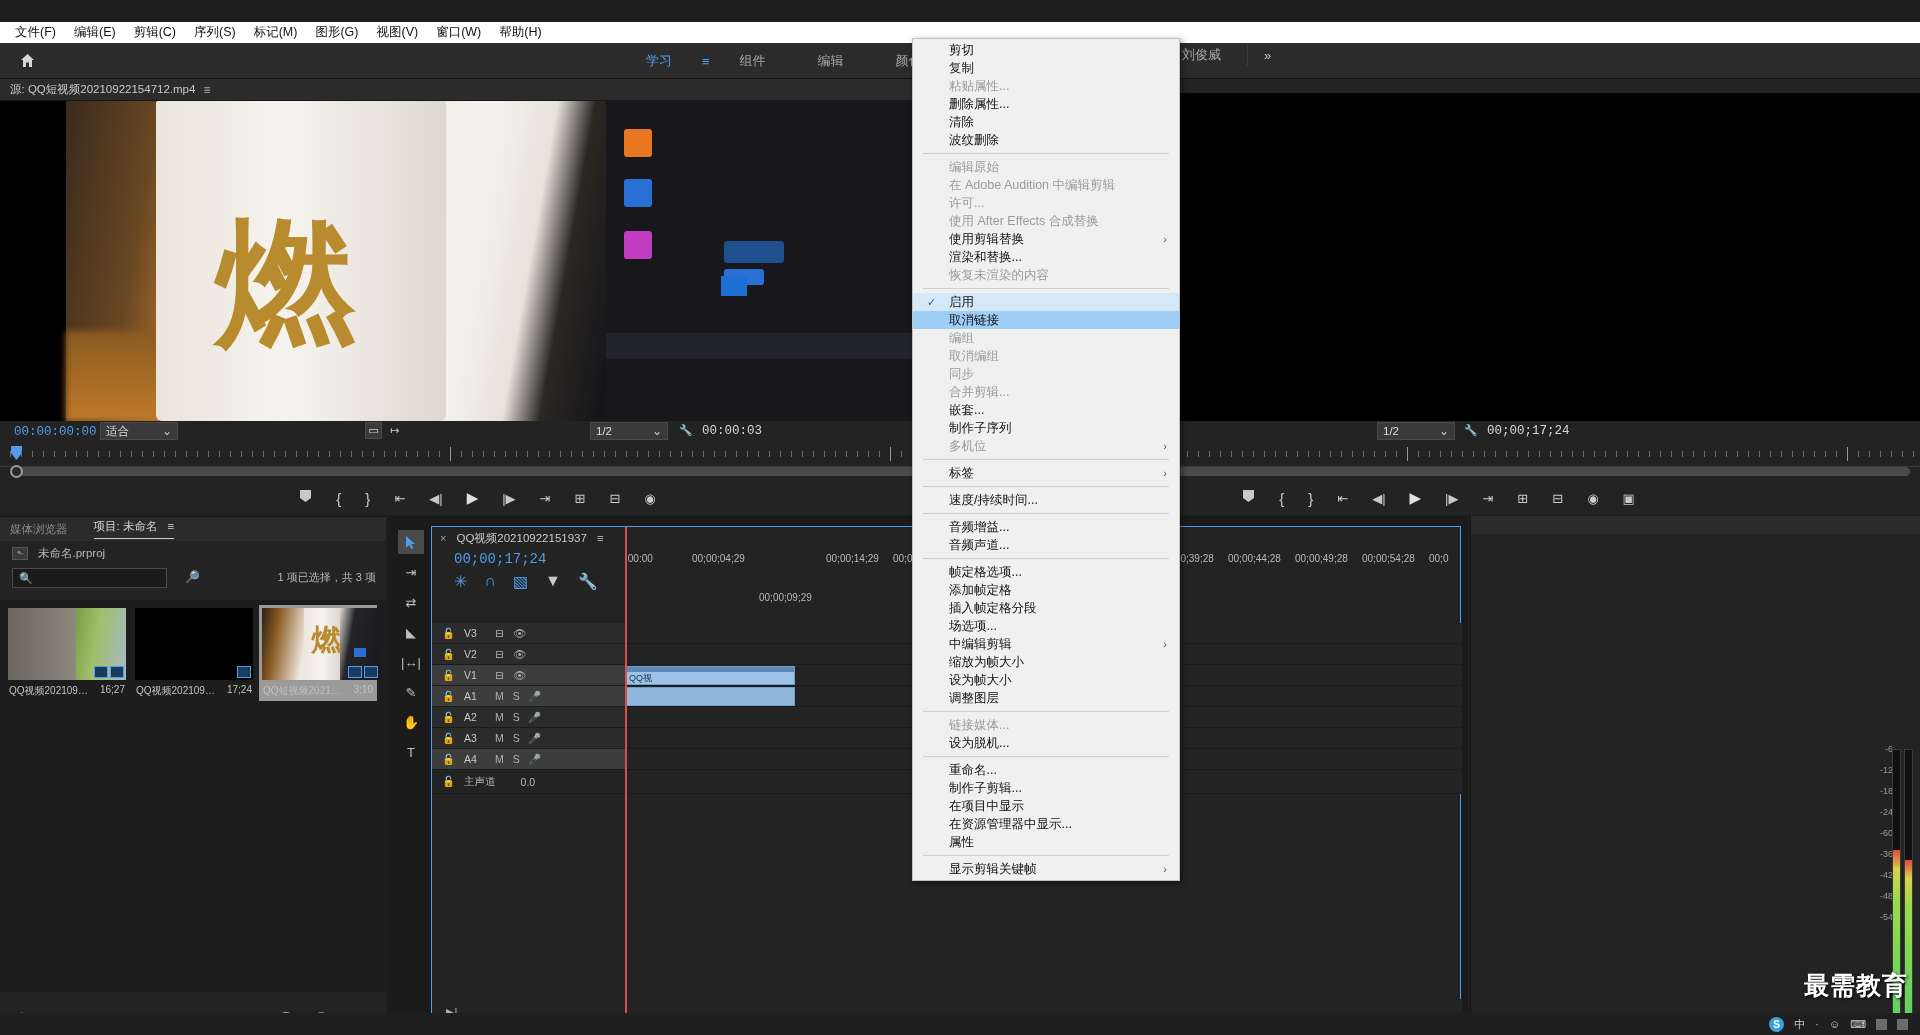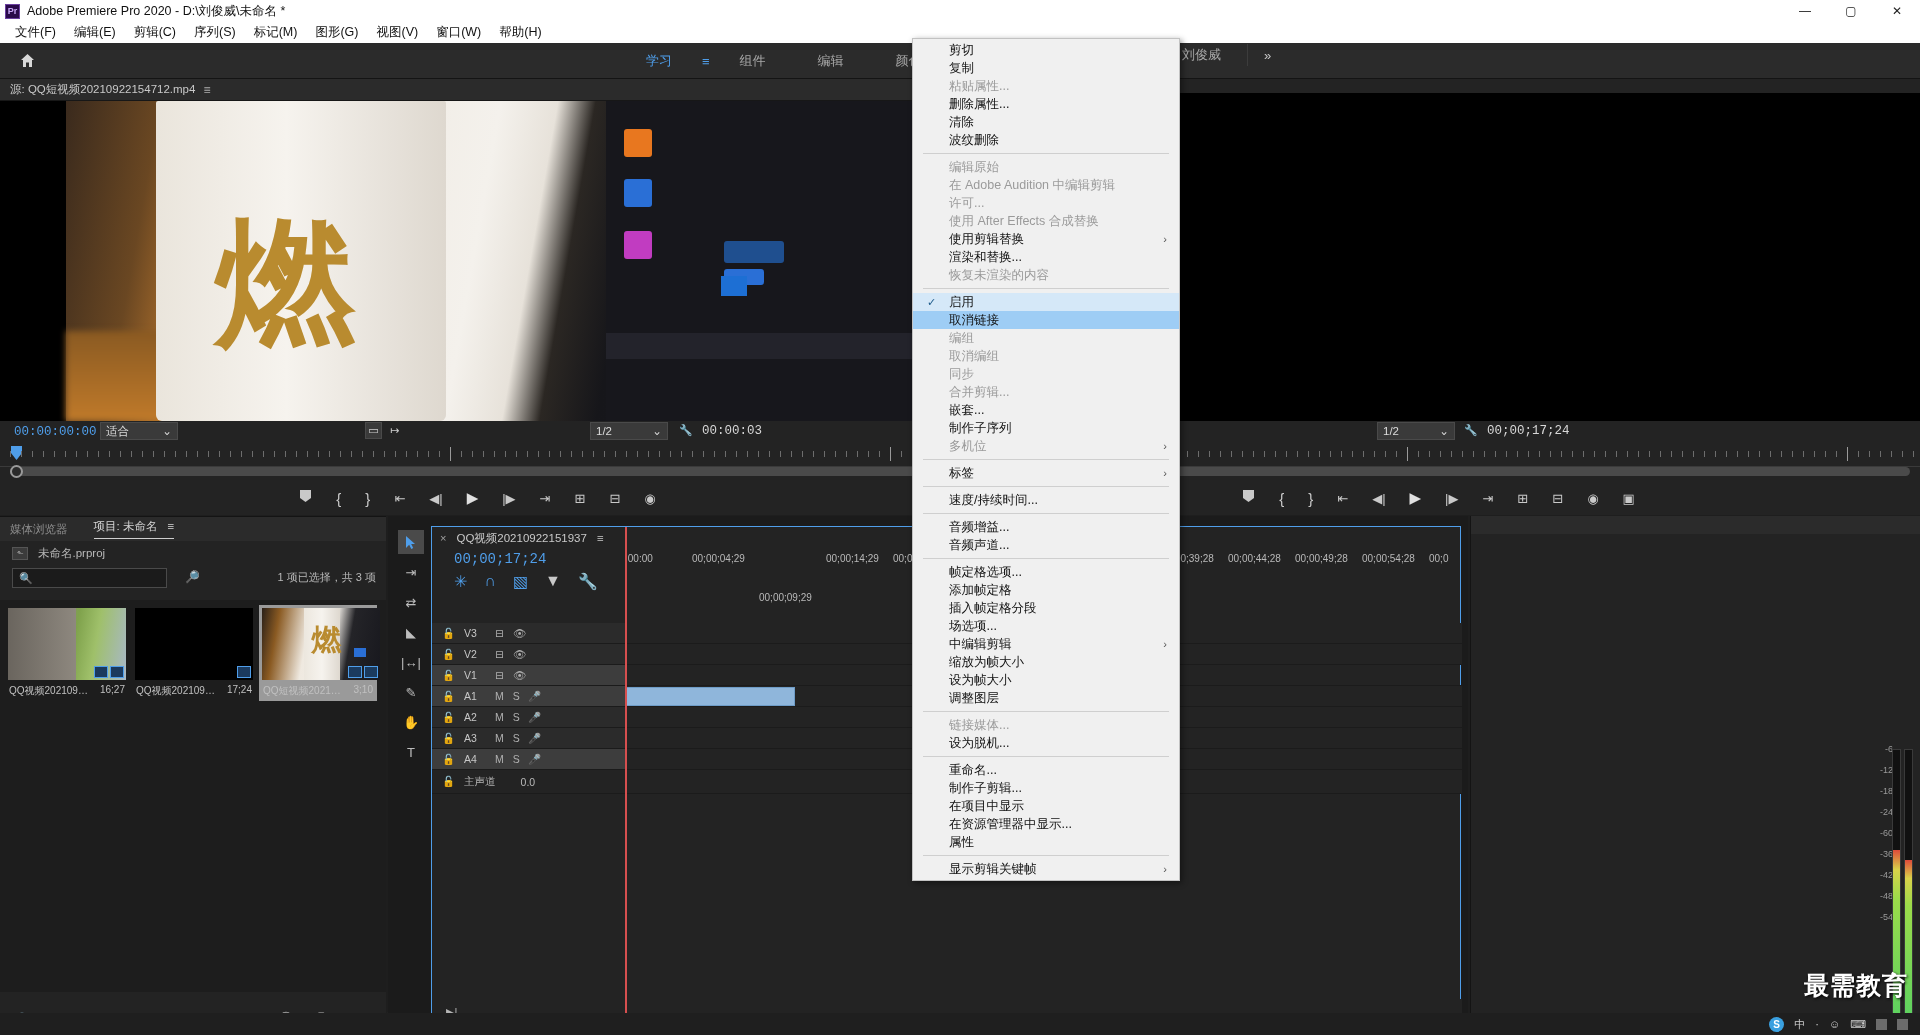--- a/index.html
+++ b/index.html
@@ -179,29 +179,20 @@
      color:#d0d0d0; font-size:11px; }
   .tb-s{ width:15px; height:15px; border-radius:50%; background:#3aa0e0; color:#fff; font-size:10px;
      display:flex; align-items:center; justify-content:center; font-weight:bold; }
   .tb-sq{ width:11px; height:11px; background:#6c6c6c; }
 </style>
 </head>
 <body>
 
 <div class="app">
 
-  <div class="titlebar">
-    <div class="pr-logo">Pr</div>
-    <div class="title-text">Adobe Premiere Pro 2020 - D:\刘俊威\未命名 *</div>
-    <div class="win-btns">
-      <div class="win-btn">—</div>
-      <div class="win-btn">▢</div>
-      <div class="win-btn close">✕</div>
-    </div>
-  </div>
 
   <div class="menubar">
     <div class="mi">文件(F)</div>
     <div class="mi">编辑(E)</div>
     <div class="mi">剪辑(C)</div>
     <div class="mi">序列(S)</div>
     <div class="mi">标记(M)</div>
     <div class="mi">图形(G)</div>
     <div class="mi">视图(V)</div>
     <div class="mi">窗口(W)</div>
@@ -654,20 +645,26 @@
           </div>
           <div class="trk-body"></div>
         </div>
         <div class="trk">
           <div class="trk-hdr v1">
             <span>🔓</span>
             <span class="trk-name">V1</span>
             <span>⊟</span>
             <span>👁</span>
           </div>
+          <div class="trk-body">
+            <div class="clip" style="left:0px; width:170px;">
+              <div class="clip-hdr"></div>
+              <span style="margin-top:5px;">QQ视</span>
+            </div>
+          </div>
         </div>
         <div class="trk">
           <div class="trk-hdr v1">
             <span>🔓</span>
             <span class="trk-name">A1</span>
             <span>M</span>
             <span>S</span>
             <span>🎤</span>
           </div>
           <div class="trk-body">

